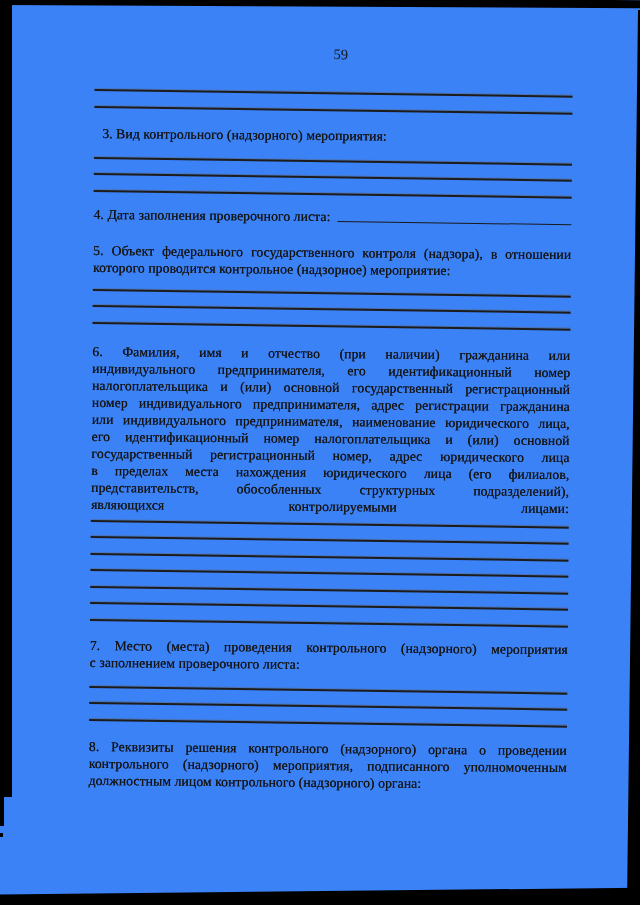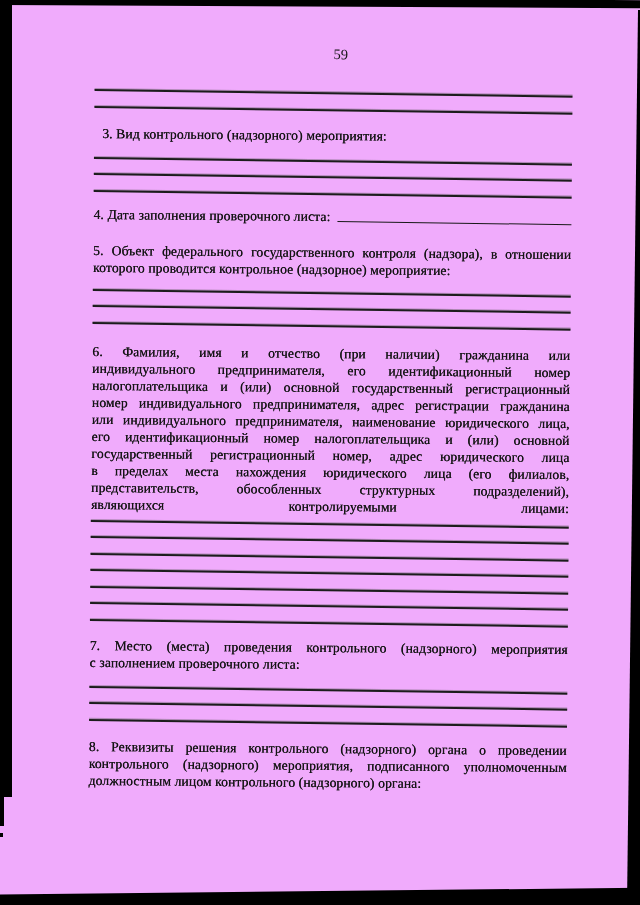--- a/index.html
+++ b/index.html
@@ -1,17 +1,17 @@
 <!DOCTYPE html>
 <html><head>
 <meta charset="utf-8">
 <style>
   html,body{margin:0;padding:0;background:#fff;}
   .canvas{
-    position:relative;width:640px;height:905px;background:#f0abfc;
+    position:relative;width:640px;height:905px;background:#3b82f6;
     overflow:hidden;font-family:"Liberation Serif",serif;color:#151515;
   }
   
   .content{
     position:absolute;left:95px;top:40px;width:478px;height:830px;
     transform:rotate(0.5deg);transform-origin:0 0;
     font-size:13.6px;line-height:17px;letter-spacing:.12px;
     text-shadow:.25px 0 0 currentColor;
   }
   .content>div{position:absolute;left:0;right:0;}

